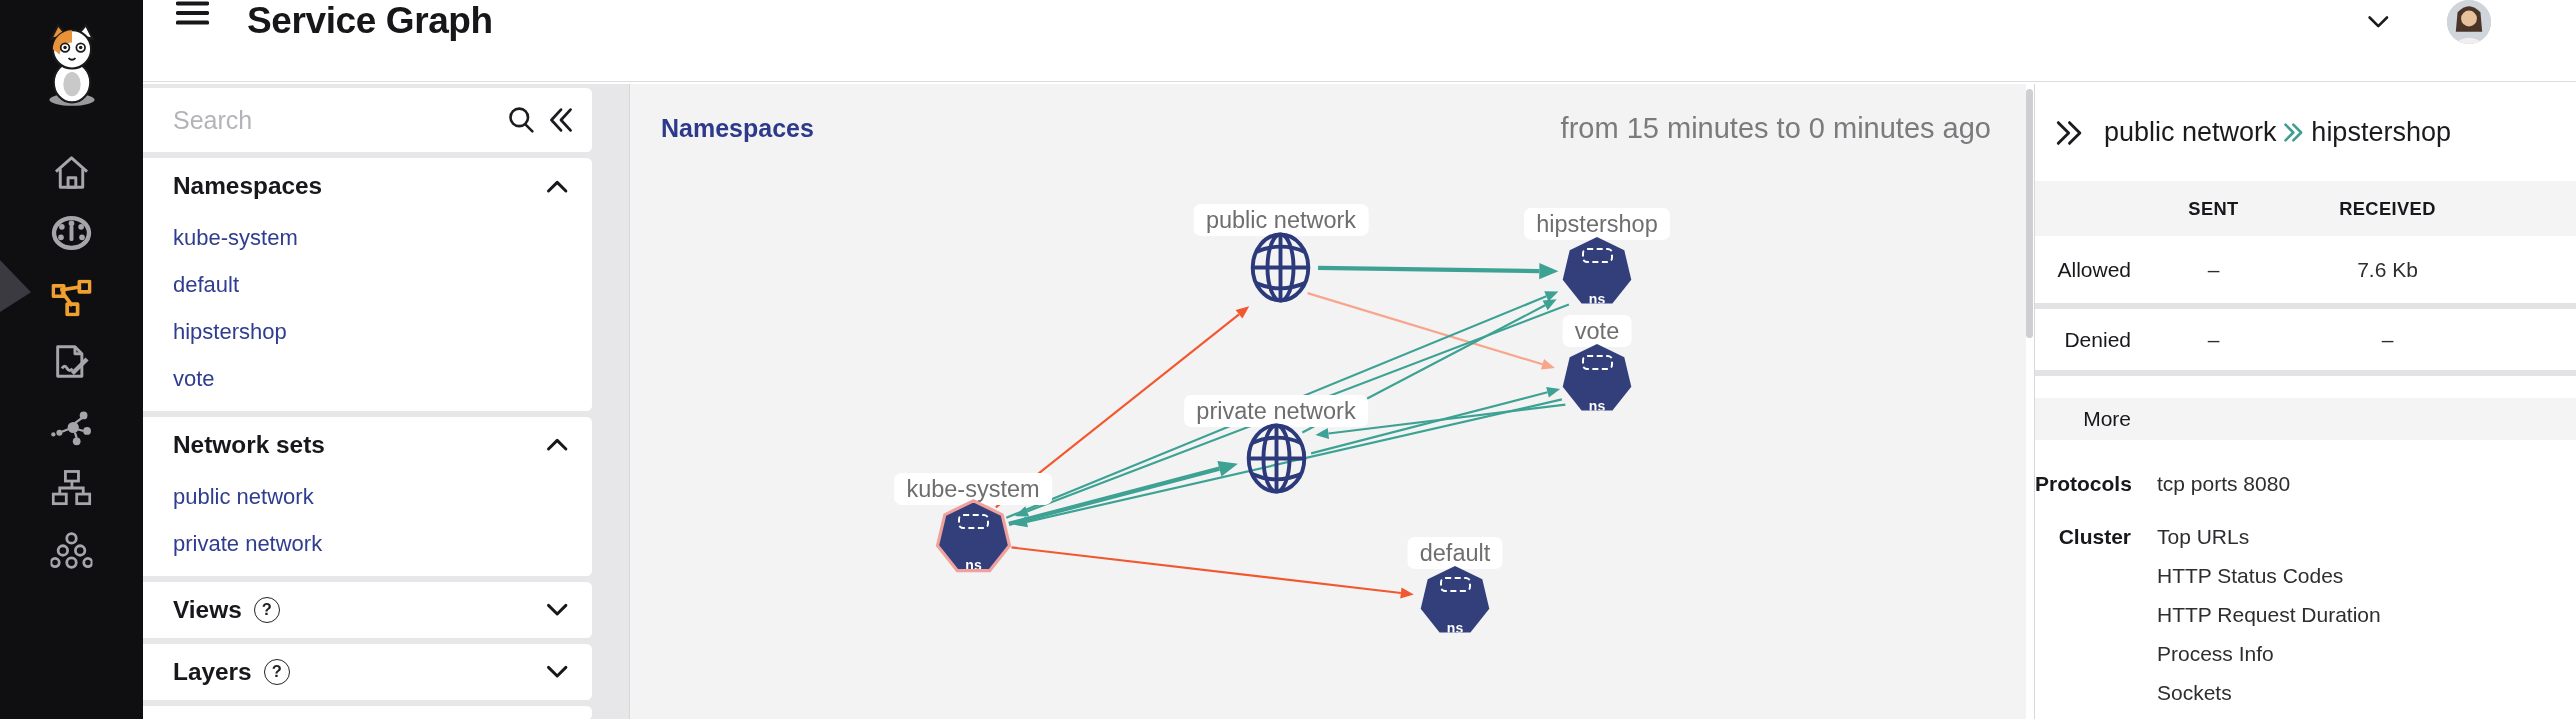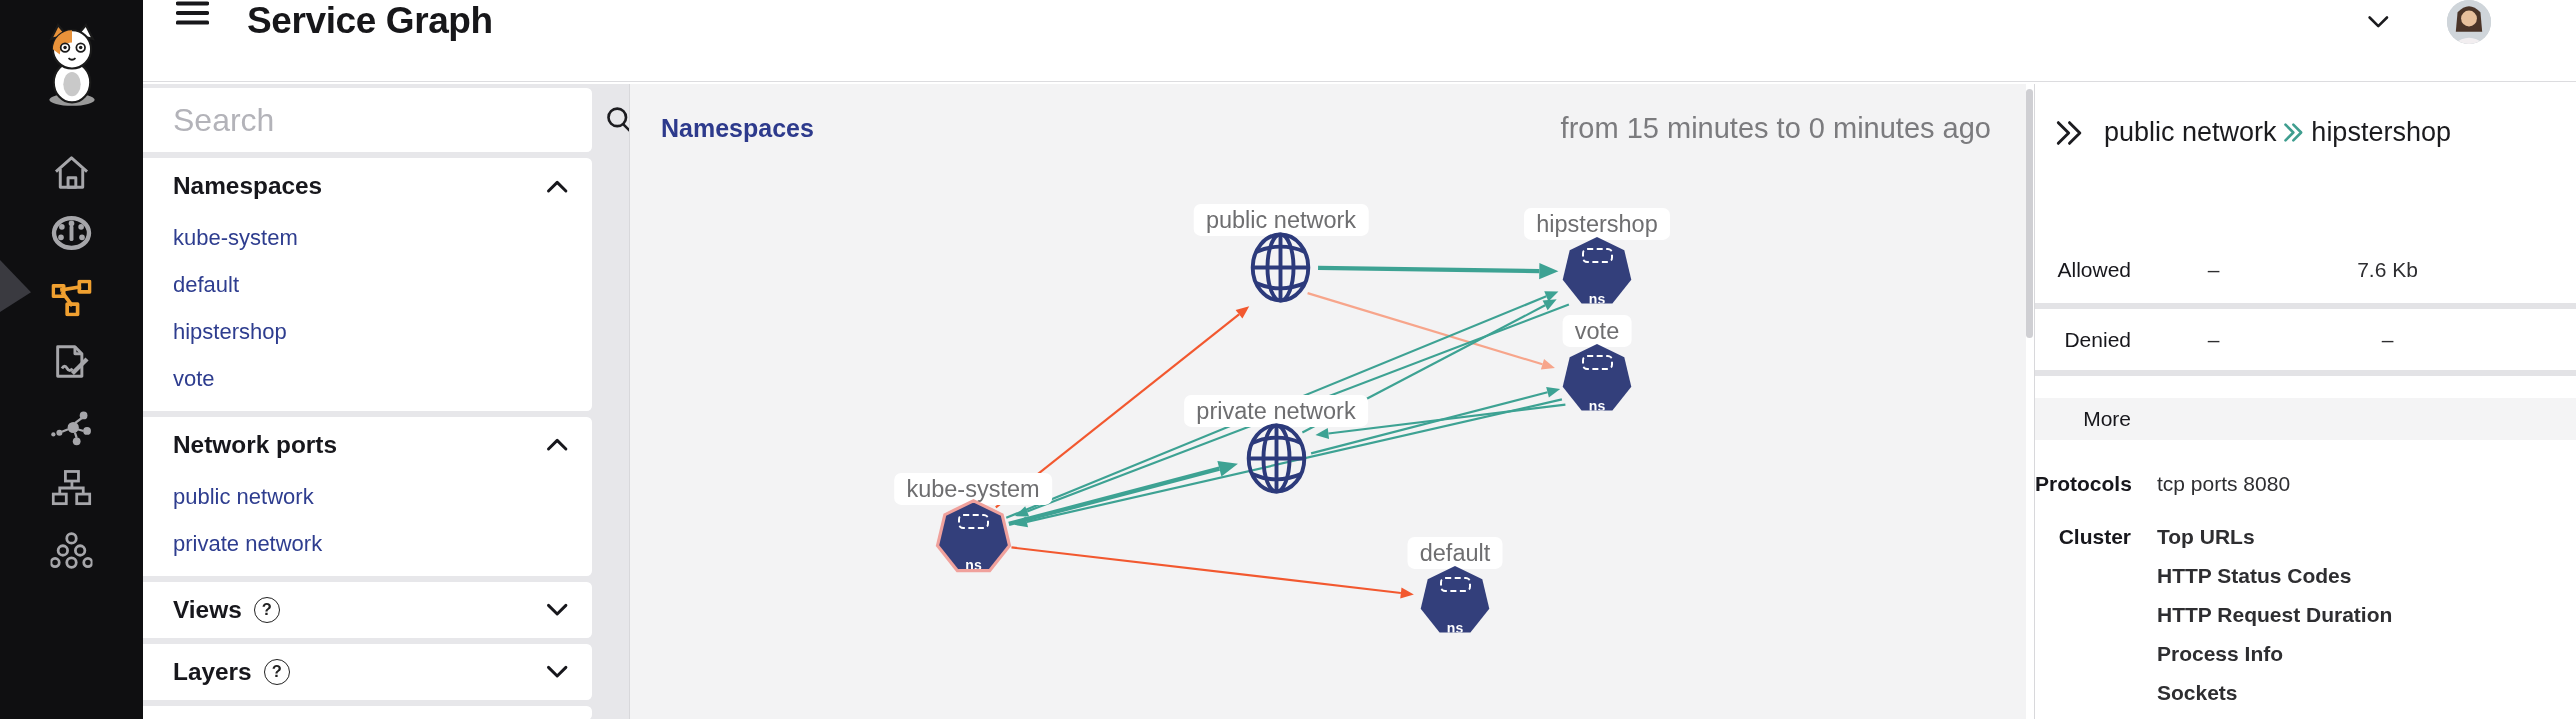--- a/index.html
+++ b/index.html
@@ -26,21 +26,21 @@
                  font-family:inherit; font-size:25px; color:#1b1b1e; }
   .avatar { width:44px; height:44px; border-radius:50%; overflow:hidden; margin-left:57px; margin-right:85px;
             background:#c9ced3; cursor:pointer; flex:none; }
 
   
   .sidebar { position:absolute; left:143px; top:84px; width:486px; height:636px; background:#e7e7ea;
              display:flex; flex-direction:column; }
   .sb-inner { display:flex; flex-direction:column; height:100%; padding-top:4.4px; }
   .card { background:#fff; width:449px; border-radius:0 5.2px 5.2px 0; margin-bottom:6.1px; }
   .search-card { display:flex; align-items:center; height:64px; padding:0 22.6px 0 30px; }
-  .search-input { flex:1; border:none; outline:none; font-family:inherit; font-size:32px; color:#3a3a40; background:transparent; }
+  .search-input { flex:1; border:none; outline:none; font-family:inherit; font-size:25px; color:#3a3a40; background:transparent; }
   .search-input::placeholder { color:#b3b3b9; }
   .search-card .sicon { flex:none; display:flex; margin-left:12.2px; cursor:pointer; }
   .sec-head { display:flex; align-items:center; height:56px; padding:0 22.6px 0 30px; cursor:pointer; }
   .sec-title { font-size:24.4px; font-weight:700; color:#17171c; }
   .help { width:26px; height:26px; border:1.7px solid #222; border-radius:50%; font-size:16.5px; font-weight:700;
           color:#222; display:flex; align-items:center; justify-content:center; margin-left:12.2px; }
   .sec-chev { margin-left:auto; display:flex; }
   .sec-item { display:block; font-size:22px; color:#2e3d8f; text-decoration:none; padding:10.5px 22.6px 10.5px 30px; cursor:pointer; }
   .sec-item:last-child { padding-bottom:19px; }
   .filler { flex:1; margin-bottom:0; }
@@ -88,21 +88,21 @@
   .cell { font-size:21px; color:#2e2e31; text-align:center; }
   .psep { position:absolute; left:0; right:0; height:6.1px; background:#e3e3e6; }
   .sep1 { top:219px; } .sep2 { top:286px; }
   .more-band { position:absolute; top:314px; left:0; right:0; height:42px; background:#f4f4f5;
                display:grid; grid-template-columns:96px auto; align-items:center; }
   .kv { position:absolute; left:0; right:0; display:grid; grid-template-columns:96px auto; }
   .kv-label { font-size:21px; font-weight:700; color:#17171c; text-align:right; line-height:39px; }
   .kv-val { font-size:21px; color:#2e2e31; padding-left:26px; line-height:39px; }
   .row-protocols { top:380px; }
   .row-insights  { top:433px; }
-  .insights-list { list-style:none;font-weight:bold; }
+  .insights-list { list-style:none; }
   .insights-list li { font-size:21px; color:#2e2e31; line-height:39px; cursor:pointer; }
   svg { display:block; }
 </style>
 </head>
 <body>
 
 <div class="app">
 
   <aside class="rail">
     <div class="logo">
@@ -248,21 +248,21 @@
                 </svg>
               </span>
      </div>
             <a class="sec-item">kube-system</a>
             <a class="sec-item">default</a>
             <a class="sec-item">hipstershop</a>
             <a class="sec-item">vote</a>
           </div>
           <div class="card">
             <div class="sec-head">
-       <span class="sec-title">Network ports</span>
+       <span class="sec-title">Network sets</span>
 
        <span class="sec-chev">
                 <svg width="24.4" height="17.4" viewBox="0 0 28 20" fill="none" stroke="#17171c" stroke-width="3.4" stroke-linecap="round" stroke-linejoin="round">
                   <polyline points="4,15 14,5 24,15"></polyline>
                 </svg>
               </span>
      </div>
             <a class="sec-item">public network</a>
             <a class="sec-item">private network</a>
           </div>
@@ -391,20 +391,25 @@
       <span class="bc-src">public network</span>
       <span class="bc-sep">
         <svg width="24.4" height="21" viewBox="0 0 28 24" fill="none" stroke="#3f9e8f" stroke-width="3" stroke-linecap="round" stroke-linejoin="round">
           <polyline points="4,3 13,12 4,21"></polyline>
             <polyline points="13,3 22,12 13,21"></polyline>
         </svg>
       </span>
       <span class="bc-dst">hipstershop</span>
     </div>
 
+    <div class="thead p-grid">
+      <span></span>
+      <span class="th">SENT</span>
+      <span class="th">RECEIVED</span>
+    </div>
 
     <div class="trow row-allowed">
       <div class="p-grid">
         <span class="row-label">Allowed</span>
         <span class="cell">–</span>
         <span class="cell">7.6 Kb</span>
       </div>
     </div>
     <div class="psep sep1"></div>
     <div class="trow row-denied">

